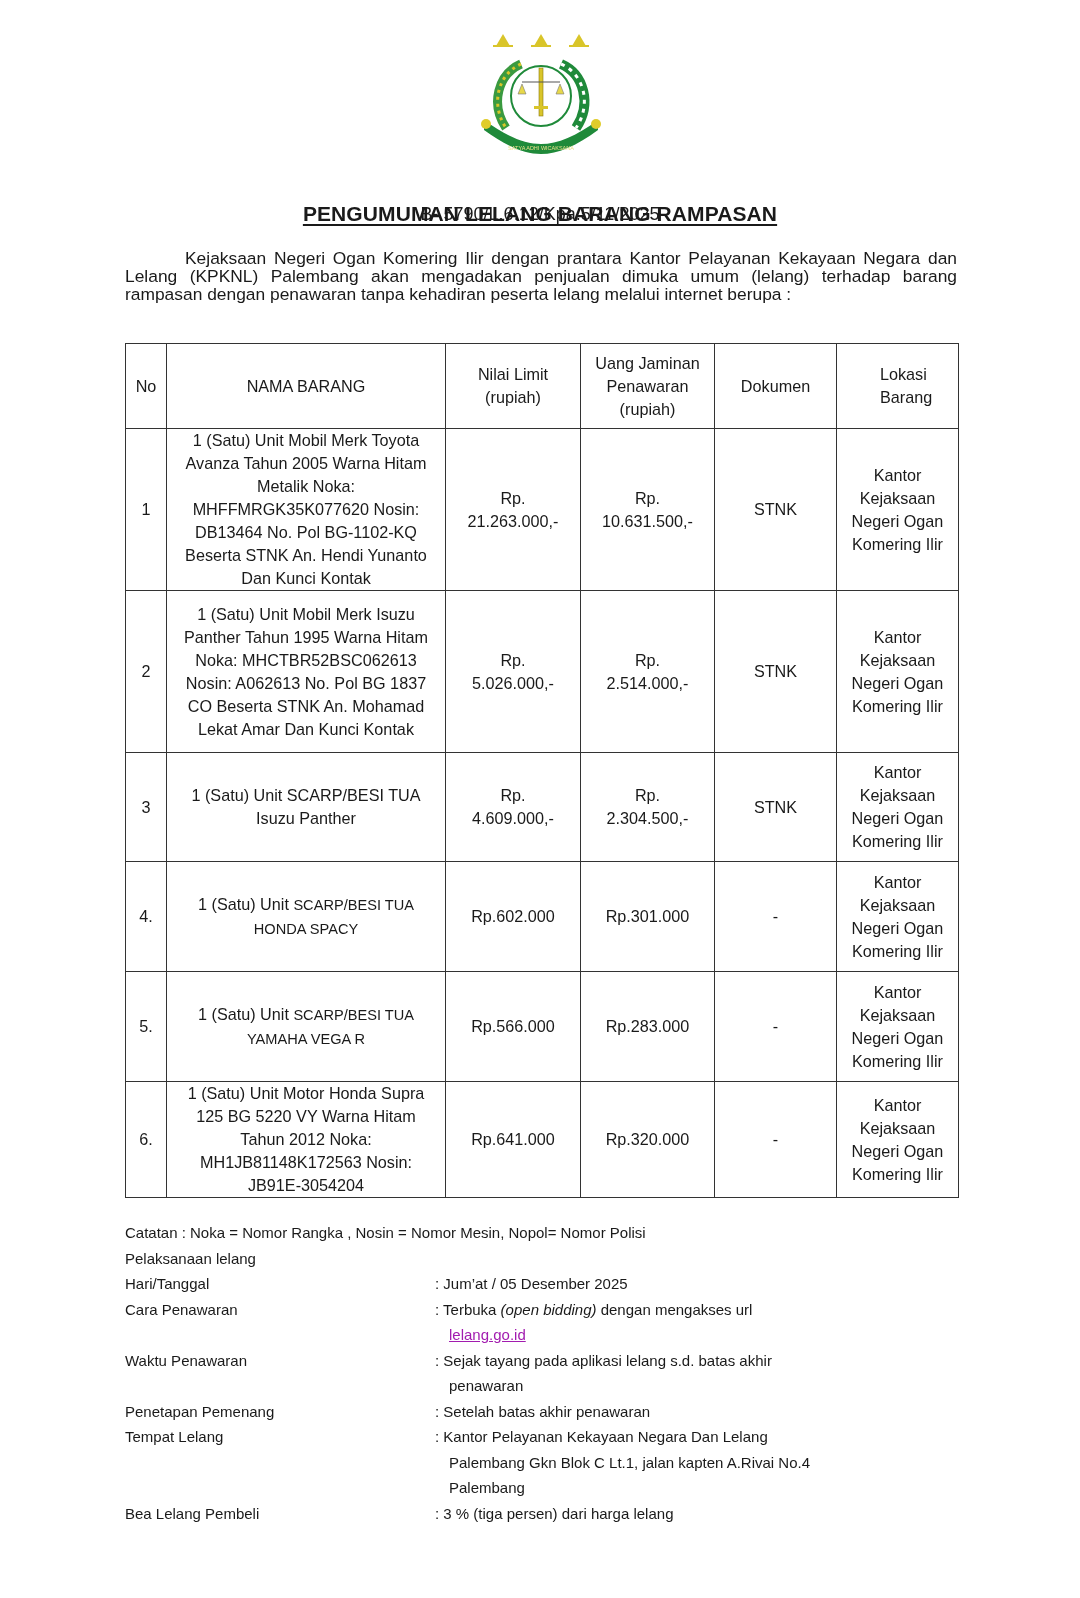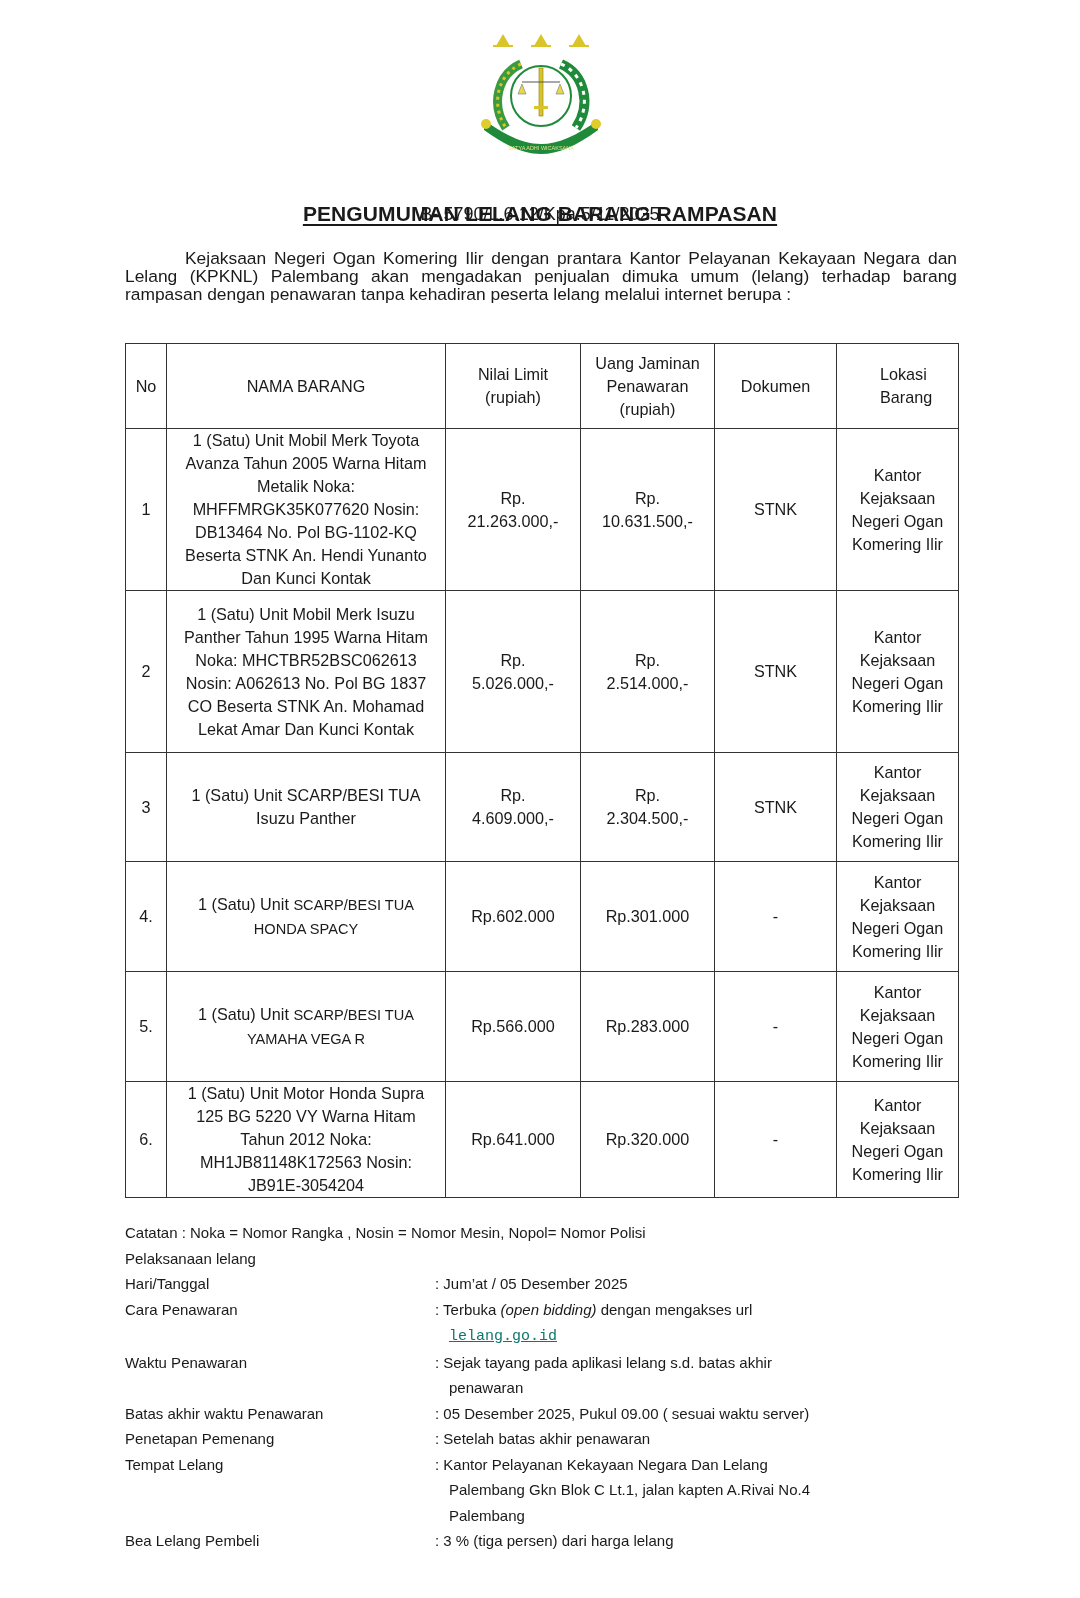--- a/index.html
+++ b/index.html
@@ -33,21 +33,21 @@
   }
   table.items th { height: 84px; }
   .notes {
     position: absolute; left: 125px; top: 1220px; width: 840px;
     font-size: 15px; line-height: 25.5px;
   }
   .notes .row { display: flex; }
   .notes .lbl { width: 310px; flex: none; }
   .notes .val { flex: 1; }
   .notes .indent { padding-left: 14px; }
-  .notes a { color: #0f766e; text-decoration: underline; font-family: Liberation Mono, monospace; }
+  .notes a { color: #a21caf; text-decoration: underline; }
   .notes i { font-style: italic; }
 </style>
 </head>
 <body>
 
 <svg class="logo" viewBox="0 0 130 128" xmlns="http://www.w3.org/2000/svg">
 
   <polygon points="20,18 27,6 34,18" fill="#d9c52a"></polygon>
     <line x1="17" y1="18" x2="37" y2="18" stroke="#d9c52a" stroke-width="2"></line>
   <polygon points="58,18 65,6 72,18" fill="#d9c52a"></polygon>
@@ -175,24 +175,20 @@
   </div>
 
   <div class="row">
     <div class="lbl">Waktu Penawaran</div>
     <div class="val">
       <div>: Sejak tayang pada aplikasi lelang s.d. batas akhir</div>
       <div class="indent">penawaran</div>
     </div>
   </div>
 
-  <div class="row">
-    <div class="lbl">Batas akhir waktu Penawaran</div>
-    <div class="val">: 05 Desember 2025, Pukul 09.00 ( sesuai waktu server)</div>
-  </div>
 
   <div class="row">
     <div class="lbl">Penetapan Pemenang</div>
     <div class="val">: Setelah batas akhir penawaran</div>
   </div>
 
   <div class="row">
     <div class="lbl">Tempat Lelang</div>
     <div class="val">
       <div>: Kantor Pelayanan Kekayaan Negara Dan Lelang</div>

